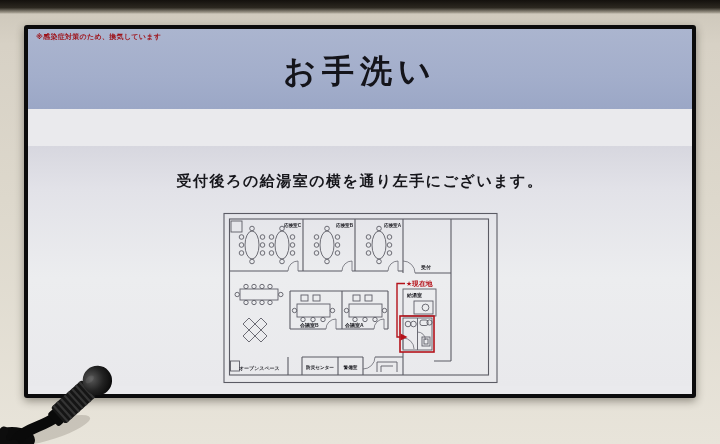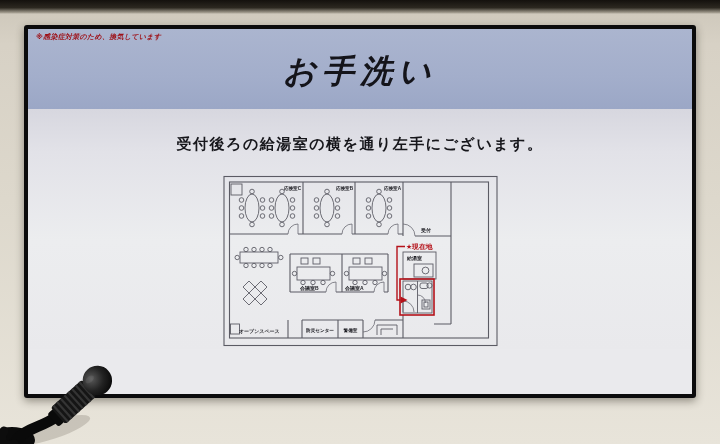--- a/index.html
+++ b/index.html
@@ -14,25 +14,25 @@
     background:linear-gradient(180deg,#14110d 0%,#2c281f 50%,#6f6а5a 85%,rgba(0,0,0,0) 100%);
     background:linear-gradient(180deg,#14110d 0%,#2c2820 55%,rgba(90,84,70,0.4) 90%,rgba(0,0,0,0) 100%);
   }
   .frame {
     position:absolute; left:24px; top:25px; width:672px; height:373px;
     background:#0b0b0c; border-radius:3px; padding:4px;
     box-shadow:0 3px 8px rgba(40,35,25,0.45);
   }
   .display { position:relative; width:664px; height:365px; overflow:hidden; background:#eaeaed; }
 
-  .band { position:relative; height:80px; background:linear-gradient(180deg,#abb5cf 0%,#a3aecb 60%,#9ba7c6 100%);font-style:italic; }
+  .band { position:relative; height:80px; background:linear-gradient(180deg,#abb5cf 0%,#a3aecb 60%,#9ba7c6 100%); }
   .notice { position:absolute; left:8px; top:3px; font-size:7px; font-weight:bold; color:#9e1118; letter-spacing:.3px; }
   .page-title { text-align:center; padding-top:21px; font-size:32px; font-weight:bold; color:#14141a; letter-spacing:6px; }
 
-  .body { position:relative; height:240px; background:linear-gradient(180deg,#d7d7df 0%,#e2e2e8 18%,#ecedef 55%,#e9e9ec 100%); }
+  .body { position:relative; height:240px; background:linear-gradient(180deg,#d7d7df 0%,#e2e2e8 18%,#ecedef 55%,#e9e9ec 100%);margin-top:37px; }
   .instruction { text-align:center; padding-top:26px; font-size:15px; font-weight:bold; color:#16161b; letter-spacing:1.5px; }
 
   .map-wrap { width:277px; margin:20px auto 0; }
   svg.floorplan { display:block; width:277px; height:174px; }
   .wall  { fill:none; stroke:#5b5b64; stroke-width:1.1; }
   .wall2 { fill:none; stroke:#5b5b64; stroke-width:0.9; }
   .door  { fill:none; stroke:#6b6b74; stroke-width:0.8; }
   .furn  { fill:none; stroke:#5e5e67; stroke-width:0.9; }
   .maplabel { font-family:"Liberation Sans","DejaVu Sans",sans-serif; font-size:5px; font-weight:bold; fill:#1c1c22; }
   .maplabel.sm { font-size:4.6px; }

